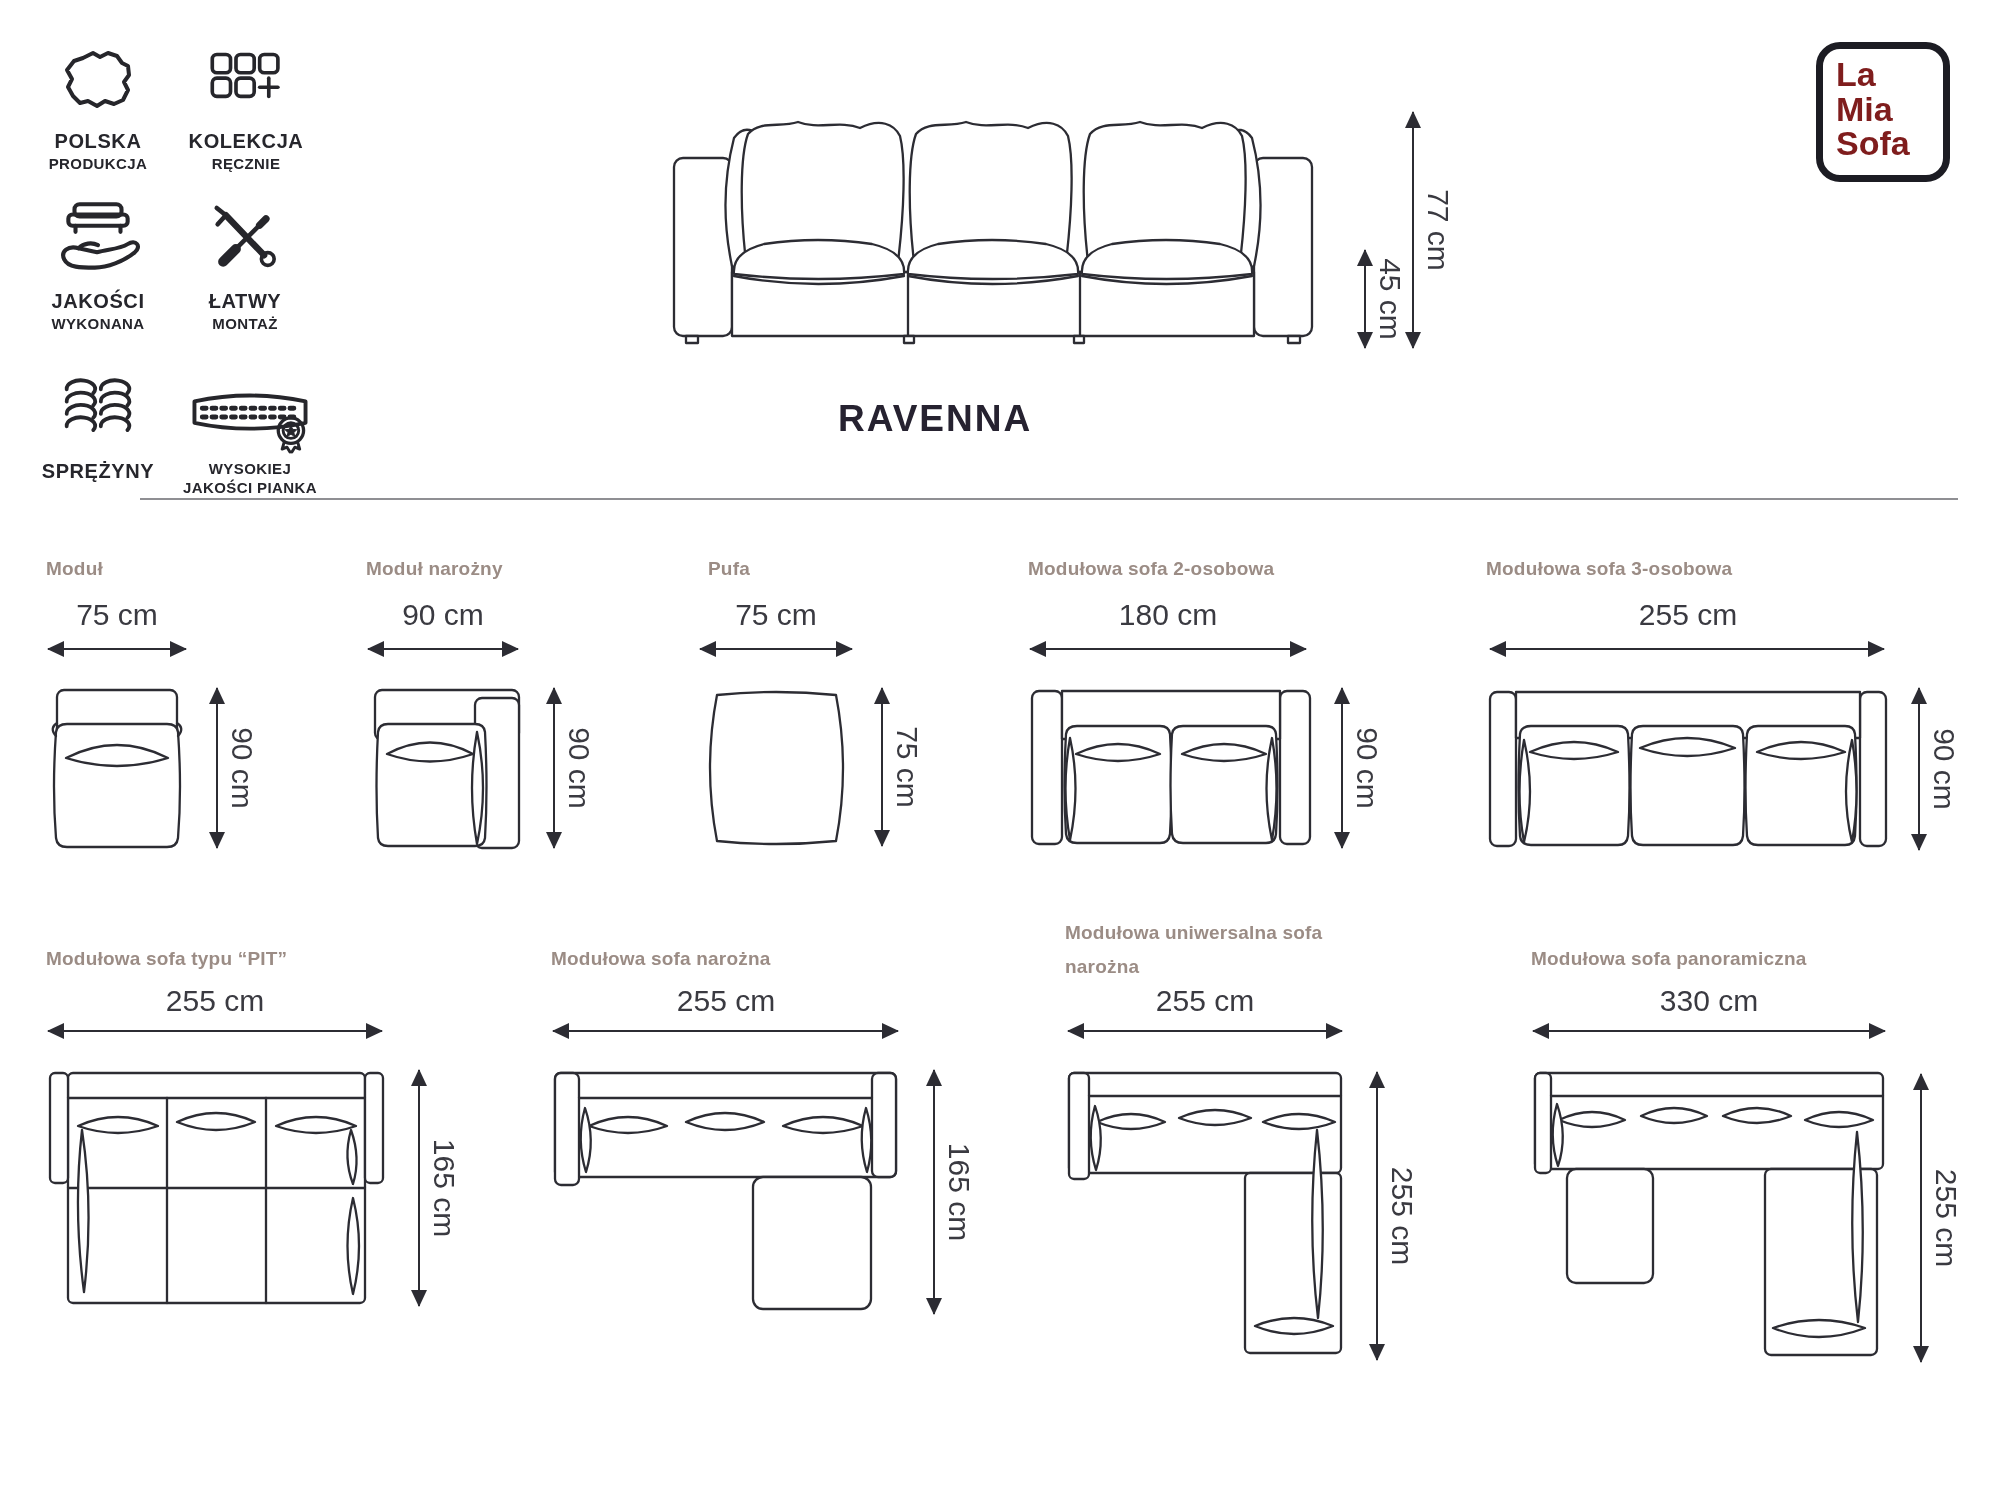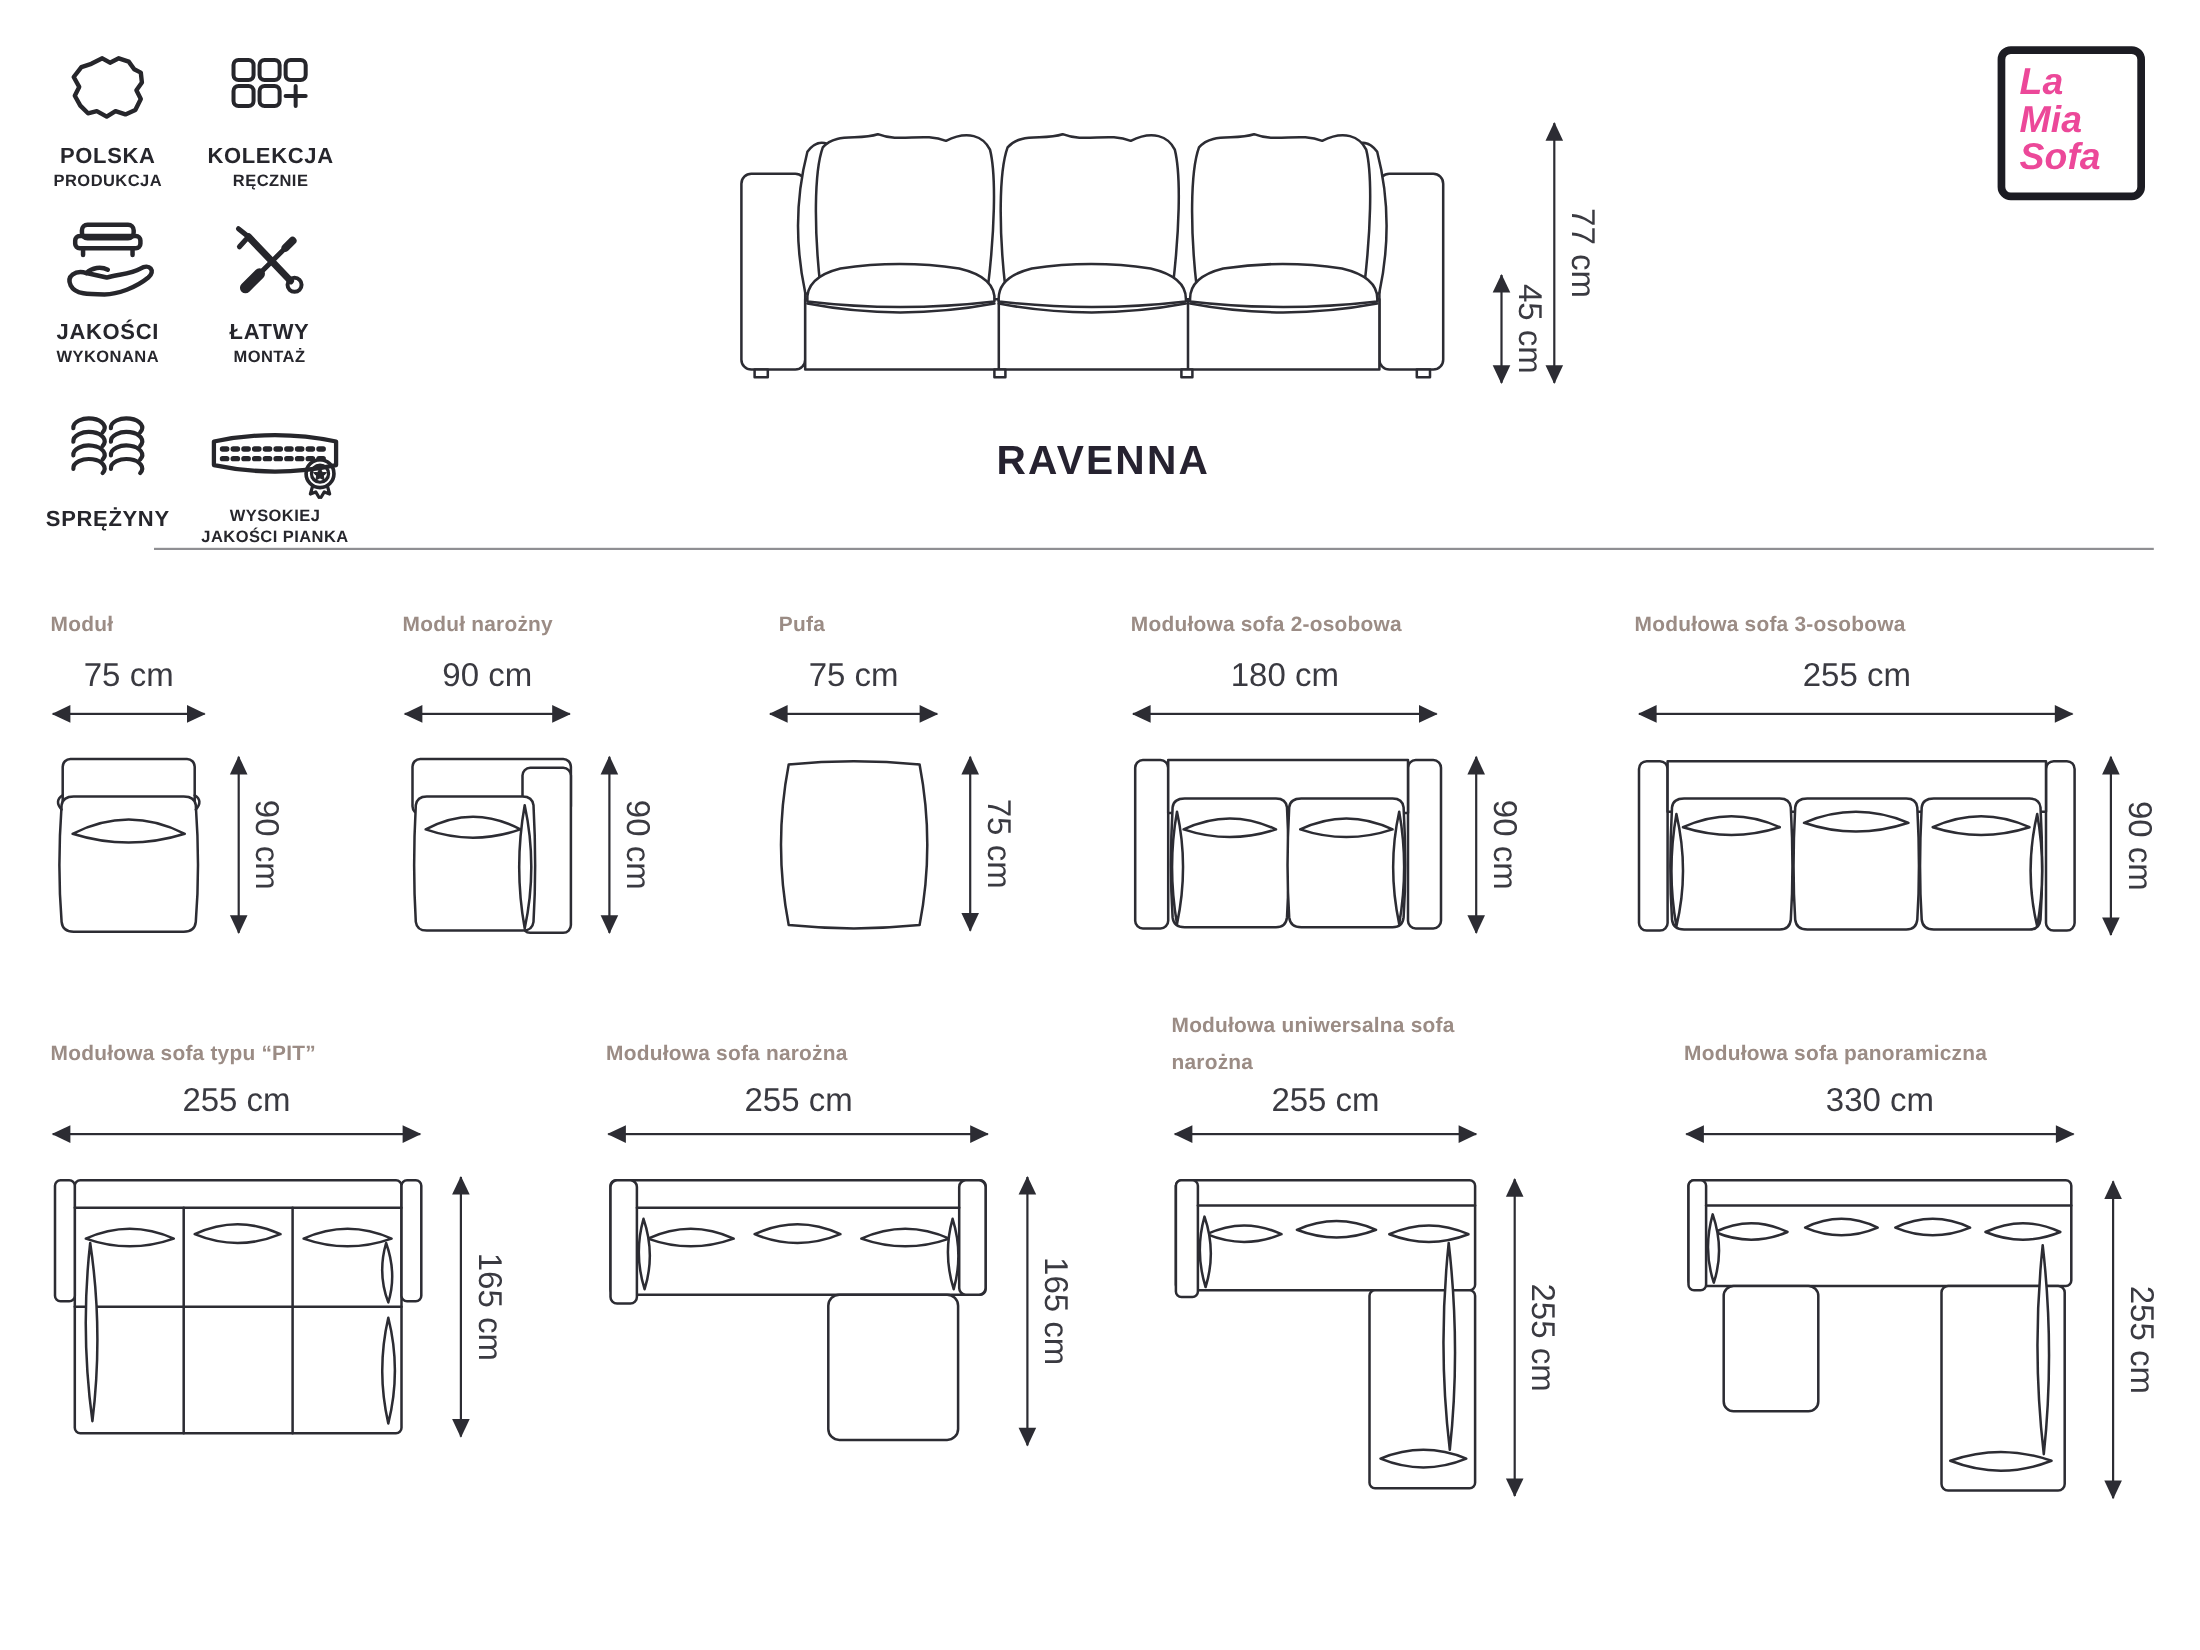--- a/index.html
+++ b/index.html
@@ -25,23 +25,23 @@
   .varrow{position:absolute;width:2.4px;background:#2c2c33;}
   .varrow::before{content:"";position:absolute;top:-1px;left:50%;transform:translateX(-50%);
      border-left:8px solid transparent;border-right:8px solid transparent;border-bottom:17px solid #2c2c33;}
   .varrow::after{content:"";position:absolute;bottom:-1px;left:50%;transform:translateX(-50%);
      border-left:8px solid transparent;border-right:8px solid transparent;border-top:17px solid #2c2c33;}
   
   .draw{position:absolute;}
   .draw path,.draw rect,.draw line{stroke:#2c2c33;stroke-width:2.3;fill:#fff;stroke-linejoin:round;stroke-linecap:round;}
   .draw .nofill{fill:none;}
   
-  .pname{position:absolute;font-size:37px;font-weight:700;letter-spacing:2px;color:#262230;text-align:center;}
-  .logo{position:absolute;border:7px solid #1c1c23;border-radius:12px;box-sizing:border-box;
-        padding:8px 0 0 13px;color:#ec4899;font-weight:800;font-size:34px;line-height:1.02;font-style:italic;}
+  .pname{position:absolute;font-size:37px;font-weight:700;letter-spacing:2px;color:#262230;text-align:left;}
+  .logo{position:absolute;border:7px solid #1c1c23;border-radius:24px;box-sizing:border-box;
+        padding:8px 0 0 13px;color:#7f1d1d;font-weight:800;font-size:34px;line-height:1.02;}
   .divider{position:absolute;height:2px;background:#8f8f93;}
 </style>
 </head>
 <body>
 
 <div id="canvas">
 
   <div class="fcell" style="left:28px;top:40px;width:140px">
     <svg class="ficon" width="90" height="80" viewBox="0 0 90 68">
       <path d="M30,12 L40,7 L47,11 L55,7 L64,10 L69,17 L75,20 L76,29 L71,36 L75,44 L70,54 L61,58 L52,55 L44,60 L35,55 L27,57 L20,50 L15,41 L19,33 L14,24 L21,15 Z"></path>

